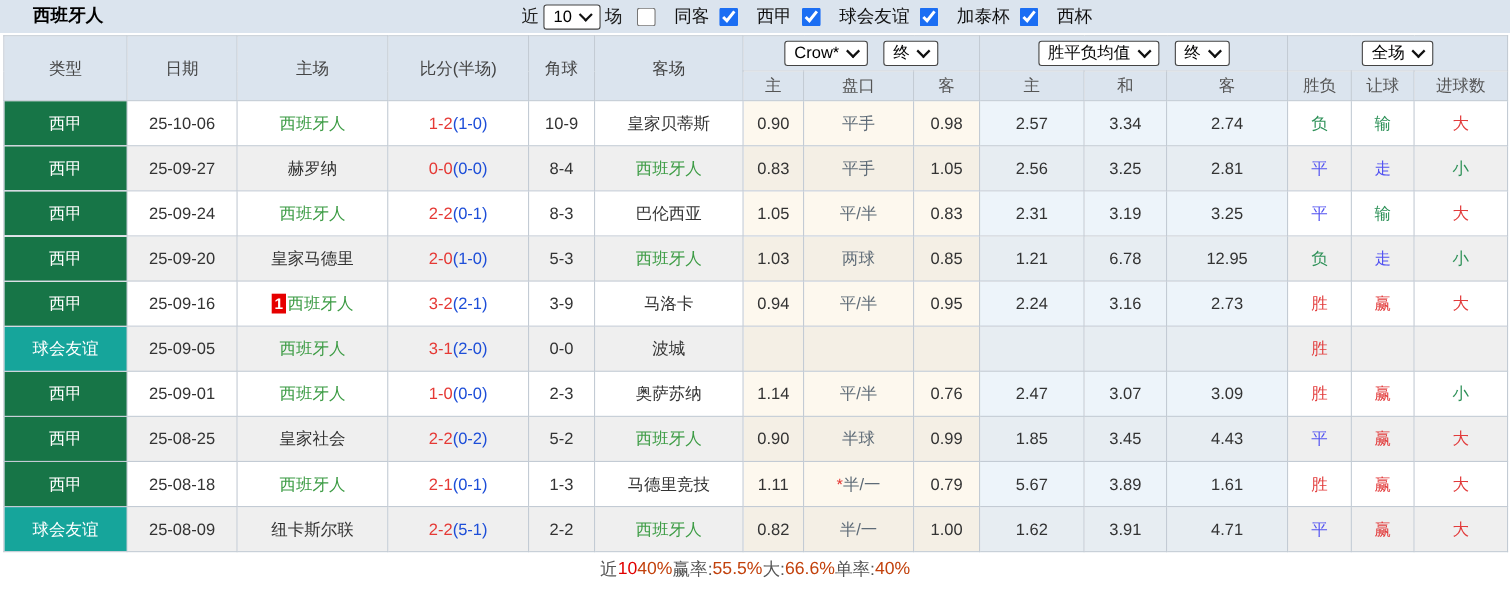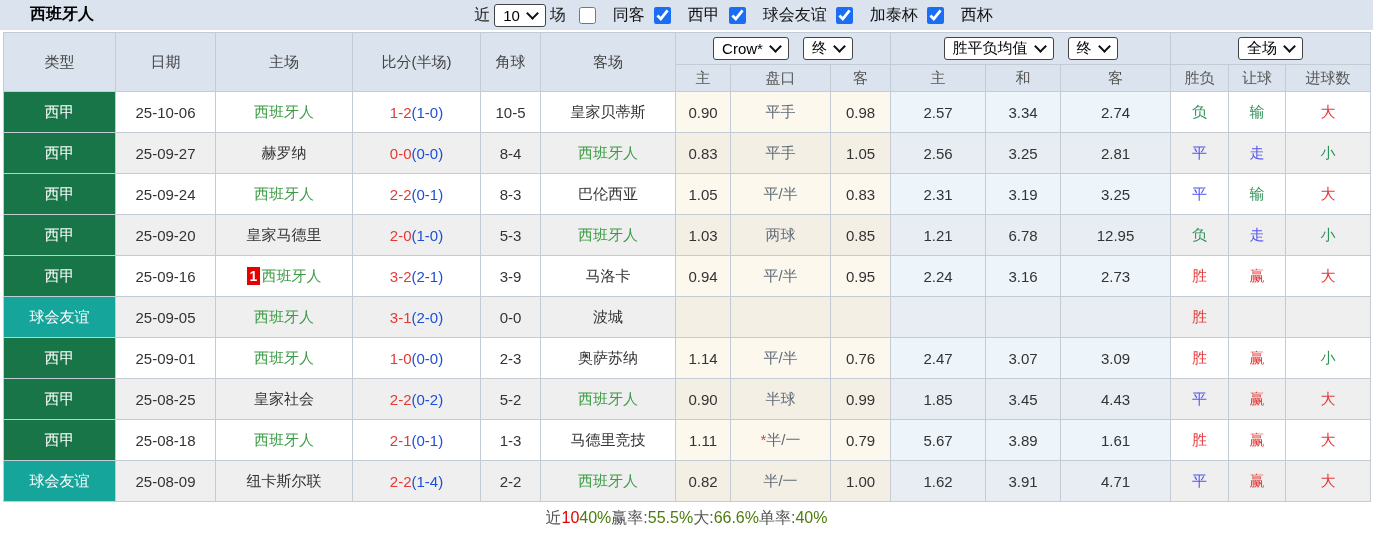--- a/index.html
+++ b/index.html
@@ -48,21 +48,21 @@
          padding:0 3px;font-size:14px;line-height:18px;margin-right:1px;}
   td.line{color:#5e6b77;}
   .star{color:#e53935;}
   .t-red{color:#e23b3b;}
   .t-blue{color:#5353f1;}
   .t-green{color:#2e9158;}
   
   .footer{height:32px;display:flex;align-items:center;justify-content:center;font-size:16px;color:#555;}
   .f-gray{color:#555;}
   .f-red{color:#e10000;}
-  .f-blue{color:#4d7c0f;}
+  .f-blue{color:#c2410c;}
 </style>
 </head>
 <body>
 
 <div class="topbar">
   <span class="title">西班牙人</span>
   <div class="controls">
     <span class="lbl">近</span>
     <span class="sel">
       <span>10</span>
@@ -162,21 +162,21 @@
       <th>让球</th>
       <th>进球数</th>
     </tr>
   </thead>
   <tbody>
       <tr>
         <td class="c-type t-lg">西甲</td>
         <td>25-10-06</td>
         <td><span class="team-green">西班牙人</span></td>
         <td><span class="score-red">1-2</span><span class="score-half">(1-0)</span></td>
-        <td>10-5</td>
+        <td>10-9</td>
         <td><span class="">皇家贝蒂斯</span></td>
         <td class="g1">0.90</td>
         <td class="g1 line">平手</td>
         <td class="g1">0.98</td>
         <td class="g2">2.57</td>
         <td class="g2">3.34</td>
         <td class="g2">2.74</td>
         <td class="res t-green">负</td>
         <td class="res t-green">输</td>
         <td class="res t-red">大</td>
@@ -314,21 +314,21 @@
         <td class="g2">3.89</td>
         <td class="g2">1.61</td>
         <td class="res t-red">胜</td>
         <td class="res t-red">赢</td>
         <td class="res t-red">大</td>
       </tr>
       <tr class="striped">
         <td class="c-type t-fr">球会友谊</td>
         <td>25-08-09</td>
         <td><span class="">纽卡斯尔联</span></td>
-        <td><span class="score-red">2-2</span><span class="score-half">(1-4)</span></td>
+        <td><span class="score-red">2-2</span><span class="score-half">(5-1)</span></td>
         <td>2-2</td>
         <td><span class="team-green">西班牙人</span></td>
         <td class="g1">0.82</td>
         <td class="g1 line">半/一</td>
         <td class="g1">1.00</td>
         <td class="g2">1.62</td>
         <td class="g2">3.91</td>
         <td class="g2">4.71</td>
         <td class="res t-blue">平</td>
         <td class="res t-red">赢</td>

